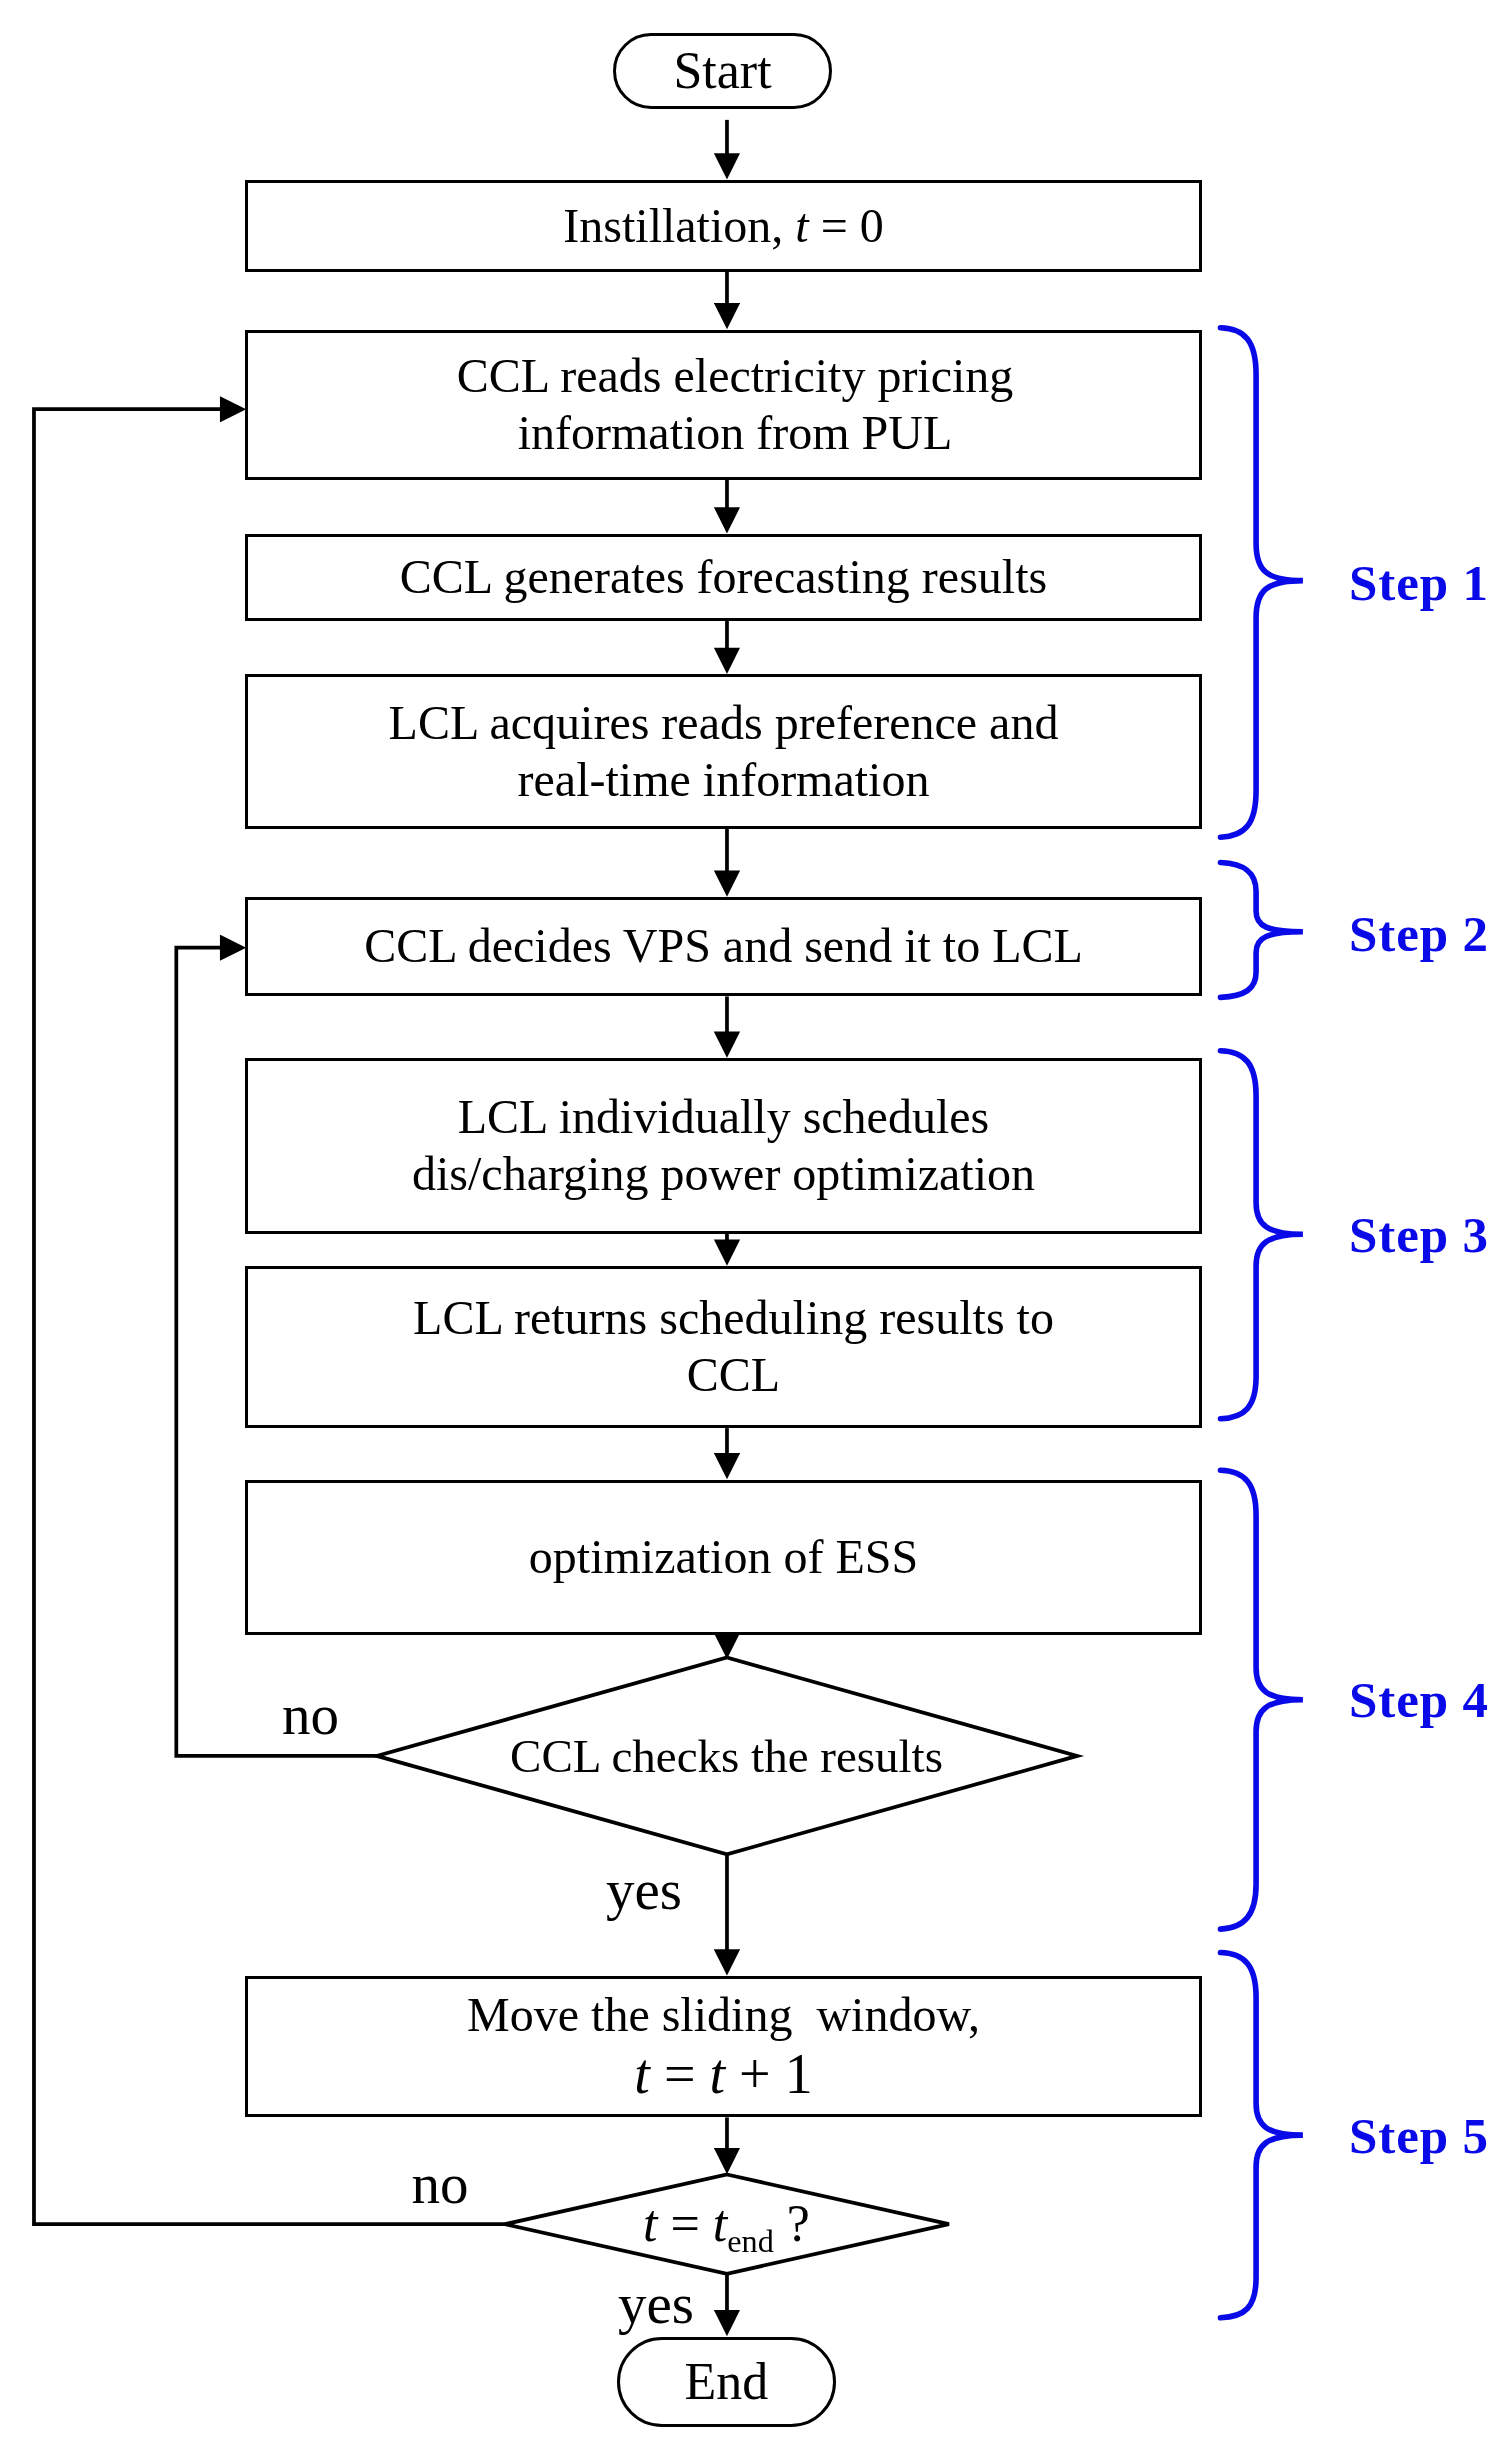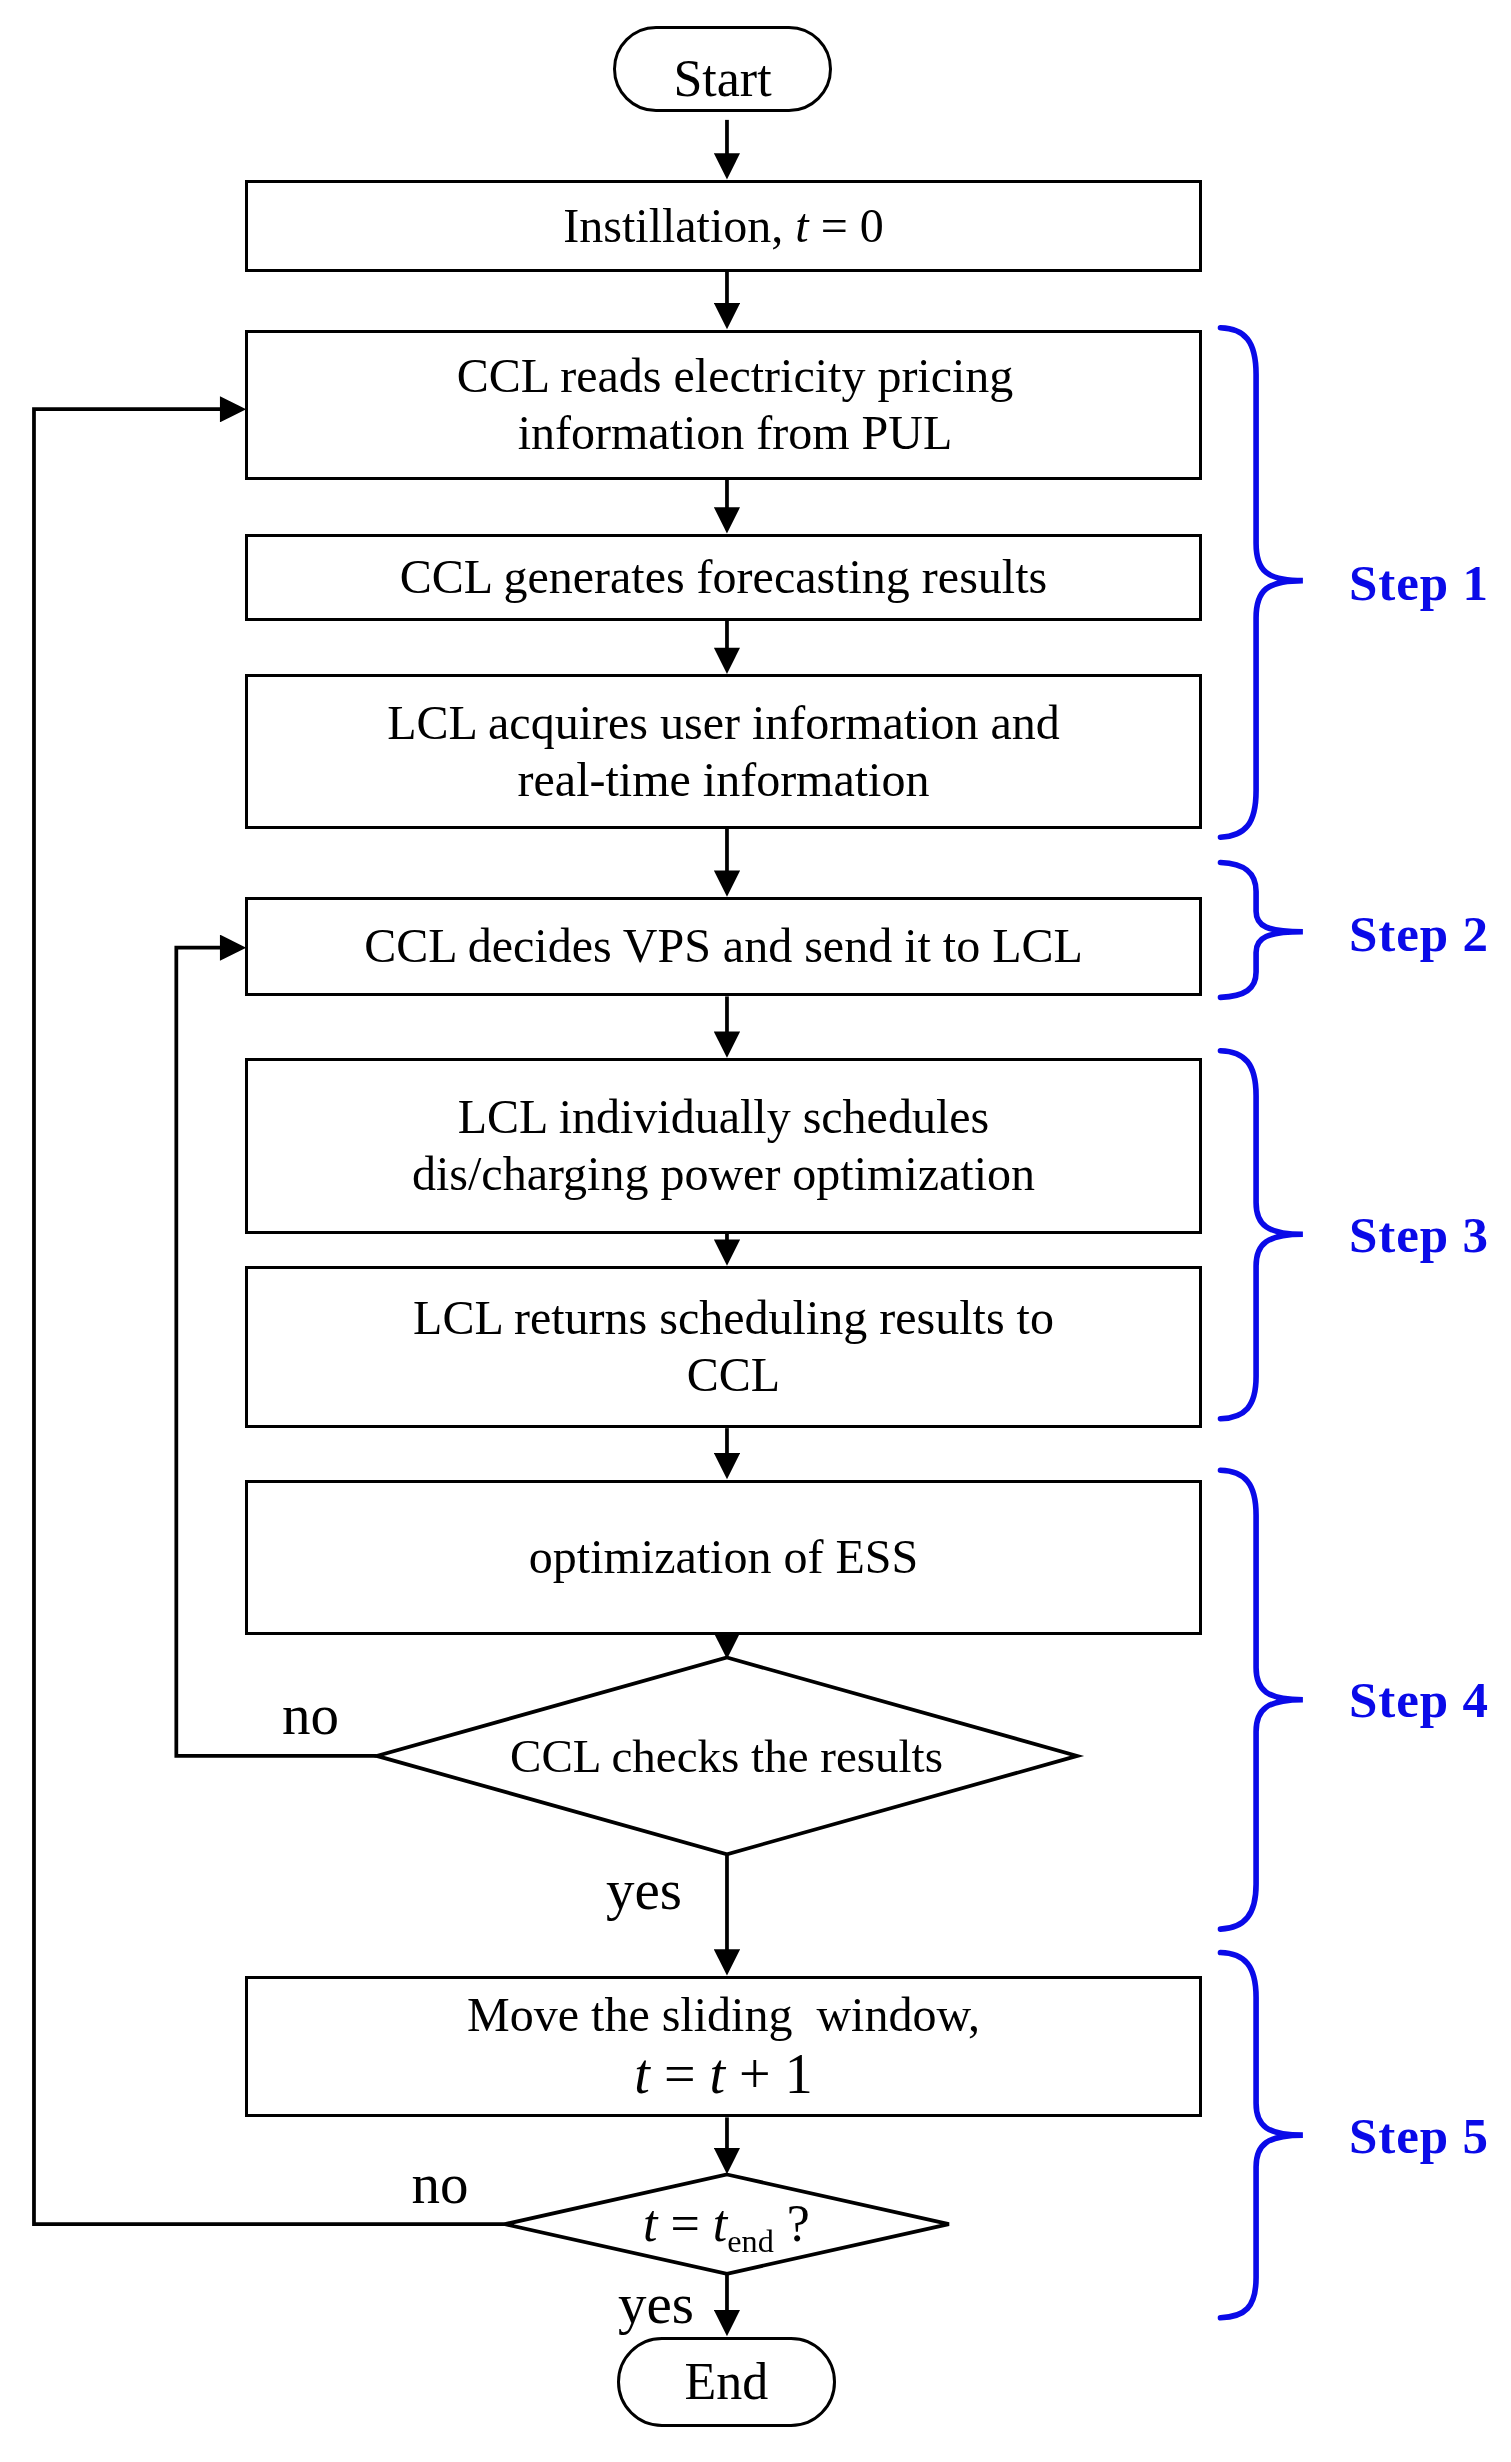--- a/index.html
+++ b/index.html
@@ -76,21 +76,21 @@
     <polygon points="776,1770 1150,1875 776,1980 402,1875" fill="#ffffff" stroke="#000" stroke-width="4"></polygon>
     <polygon points="776,2322 1013,2375 776,2428 539,2375" fill="#ffffff" stroke="#000" stroke-width="4"></polygon>
 
     <path d="M1303 350 C1329 351 1341 364 1341 400 L1341 580 C1341 610 1353 620 1391 620 C1353 620 1341 630 1341 660 L1341 844 C1341 880 1329 893 1303 894" fill="none" stroke="#0a0ae8" stroke-width="6" stroke-linecap="round"></path>
     <path d="M1303 921 C1329 922 1341 932 1341 952 L1341 973 C1341 989 1353 995 1391 995 C1353 995 1341 1001 1341 1017 L1341 1038 C1341 1056 1329 1064 1303 1065" fill="none" stroke="#0a0ae8" stroke-width="6" stroke-linecap="round"></path>
     <path d="M1303 1122 C1329 1123 1341 1136 1341 1170 L1341 1284 C1341 1308 1353 1318 1391 1318 C1353 1318 1341 1328 1341 1352 L1341 1470 C1341 1502 1329 1514 1303 1515" fill="none" stroke="#0a0ae8" stroke-width="6" stroke-linecap="round"></path>
     <path d="M1303 1570 C1329 1571 1341 1584 1341 1618 L1341 1781 C1341 1805 1353 1815 1391 1815 C1353 1815 1341 1825 1341 1849 L1341 2012 C1341 2044 1329 2059 1303 2060" fill="none" stroke="#0a0ae8" stroke-width="6" stroke-linecap="round"></path>
     <path d="M1303 2085 C1329 2086 1341 2099 1341 2133 L1341 2246 C1341 2270 1353 2280 1391 2280 C1353 2280 1341 2290 1341 2314 L1341 2432 C1341 2464 1329 2474 1303 2475" fill="none" stroke="#0a0ae8" stroke-width="6" stroke-linecap="round"></path>
   </svg>
 
-  <div class="node terminal" style="left:613px;top:26px;width:219px;height:86px;justify-content:flex-end;">
+  <div class="node terminal" style="left:613px;top:33px;width:219px;height:76px;">
     <span class="box-line">Start</span>
   </div>
 
   <div class="node terminal" style="left:617px;top:2337px;width:219px;height:90px;">
     <span class="box-line">End</span>
   </div>
 
   <div class="node" style="left:245px;top:180px;width:957px;height:92px;">
     <span class="box-line"><span>Instillation, </span><span class="var">t</span><span> = 0</span></span>
   </div>
@@ -98,21 +98,21 @@
   <div class="node" style="left:245px;top:330px;width:957px;height:150px;padding-left:23px;">
     <span class="box-line">CCL reads electricity pricing</span>
     <span class="box-line">information from PUL</span>
   </div>
 
   <div class="node" style="left:245px;top:534px;width:957px;height:87px;">
     <span class="box-line">CCL generates forecasting results</span>
   </div>
 
   <div class="node" style="left:245px;top:674px;width:957px;height:155px;">
-    <span class="box-line">LCL acquires user information and</span>
+    <span class="box-line">LCL acquires reads preference and</span>
     <span class="box-line">real-time information</span>
   </div>
 
   <div class="node" style="left:245px;top:897px;width:957px;height:99px;">
     <span class="box-line">CCL decides VPS and send it to LCL</span>
   </div>
 
   <div class="node" style="left:245px;top:1058px;width:957px;height:176px;">
     <span class="box-line">LCL individually schedules</span>
     <span class="box-line">dis/charging power optimization</span>

